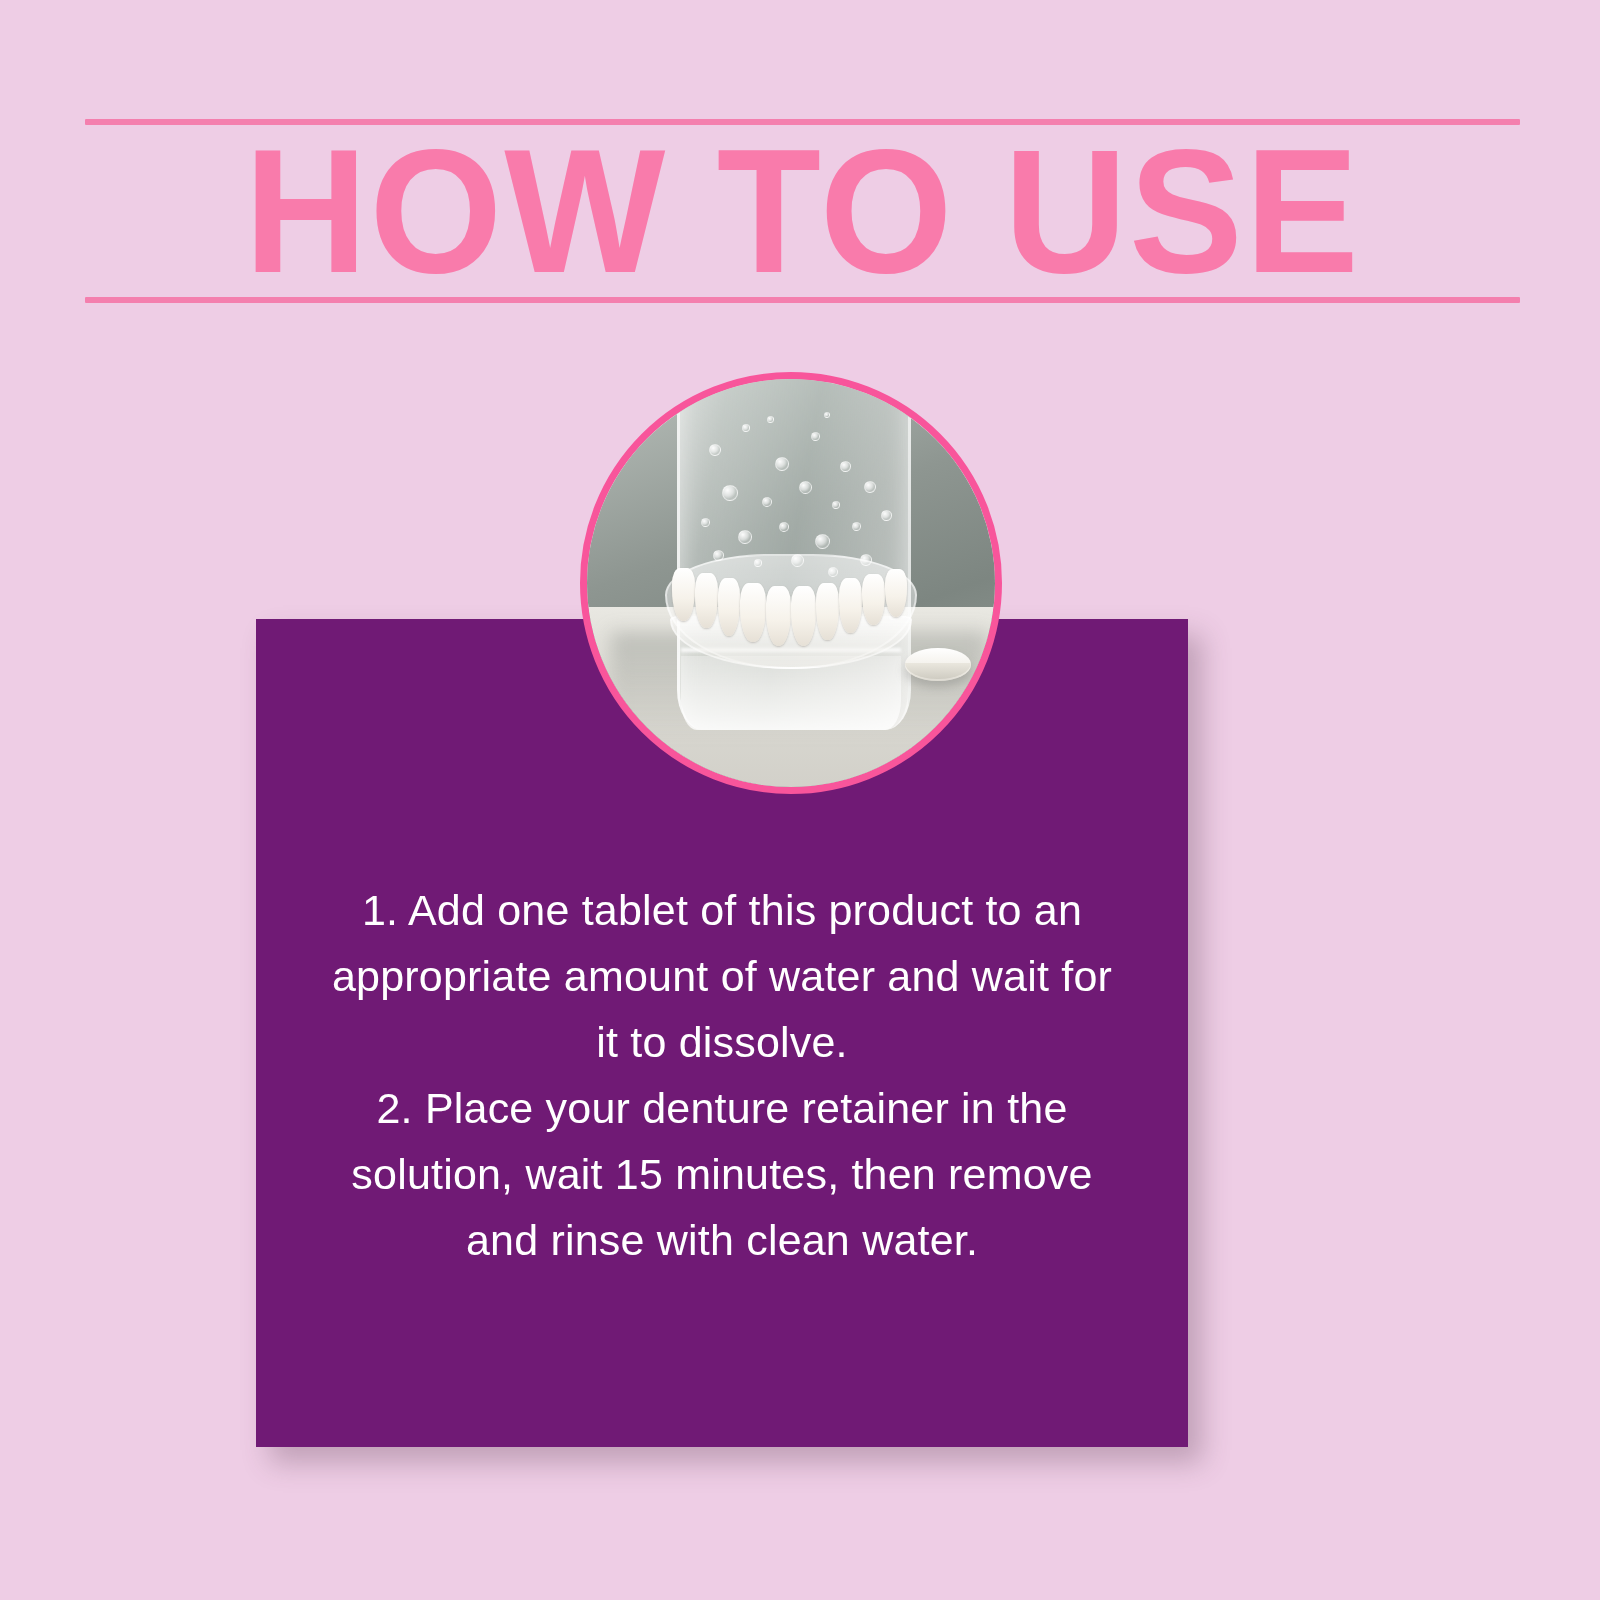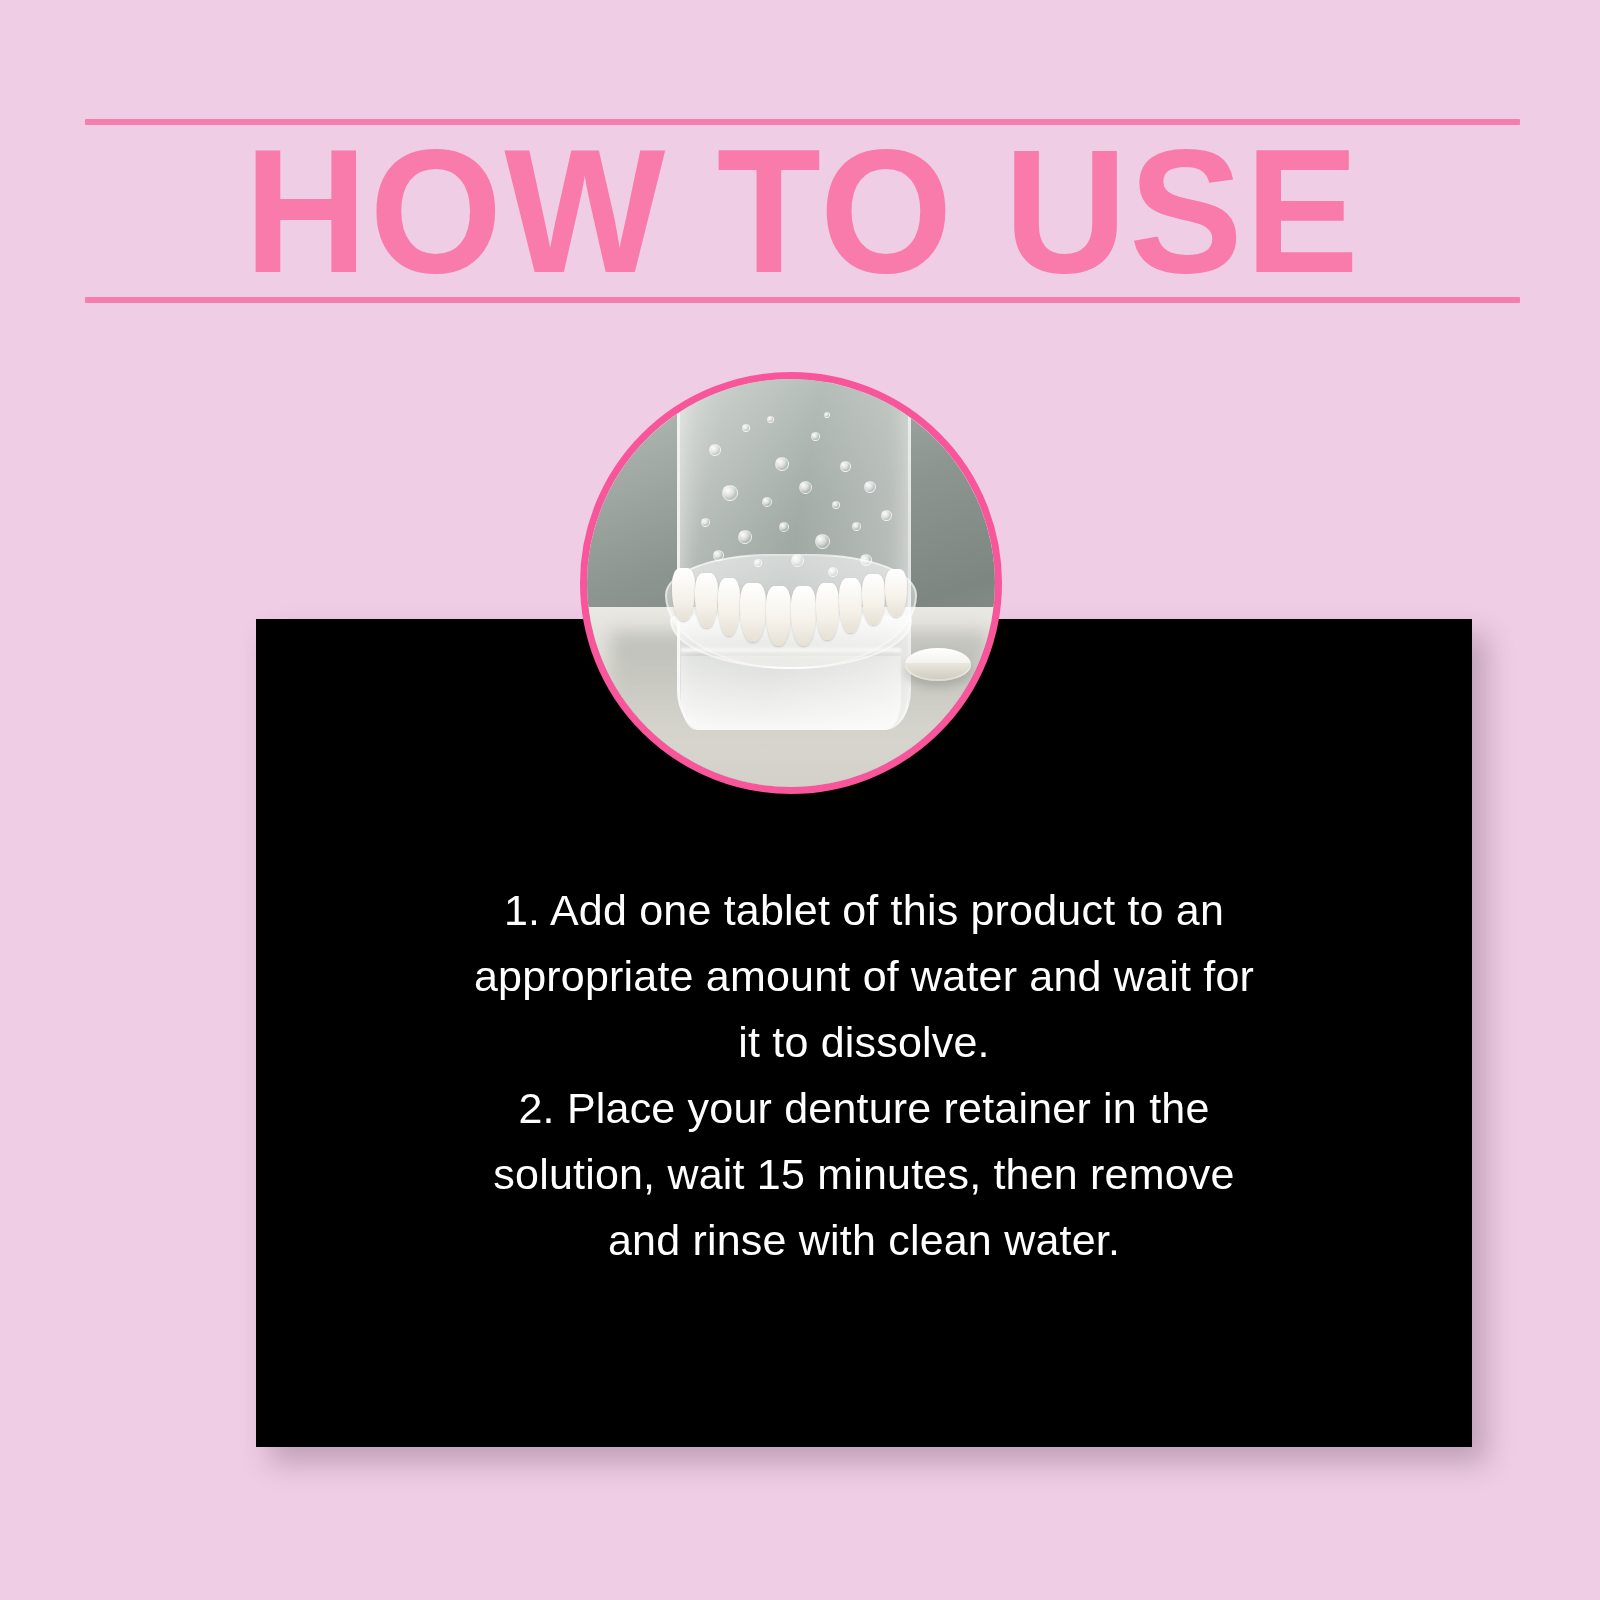--- a/index.html
+++ b/index.html
@@ -63,23 +63,23 @@
     transform-origin: center center;
     white-space: nowrap;
     user-select: none;
   }
 
   
   .card {
     position: absolute;
     left: 256px;
     top: 619px;
-    width: 1216px;
+    width: 932px;
     height: 828px;
-    background: #000000;
+    background: #701a75;
     box-shadow: 14px 16px 26px rgba(90, 60, 80, 0.30);
   }
 
   .card-text {
     position: absolute;
     left: 50px;
     right: 50px;
     top: 258px;
     text-align: center;
     color: #ffffff;

